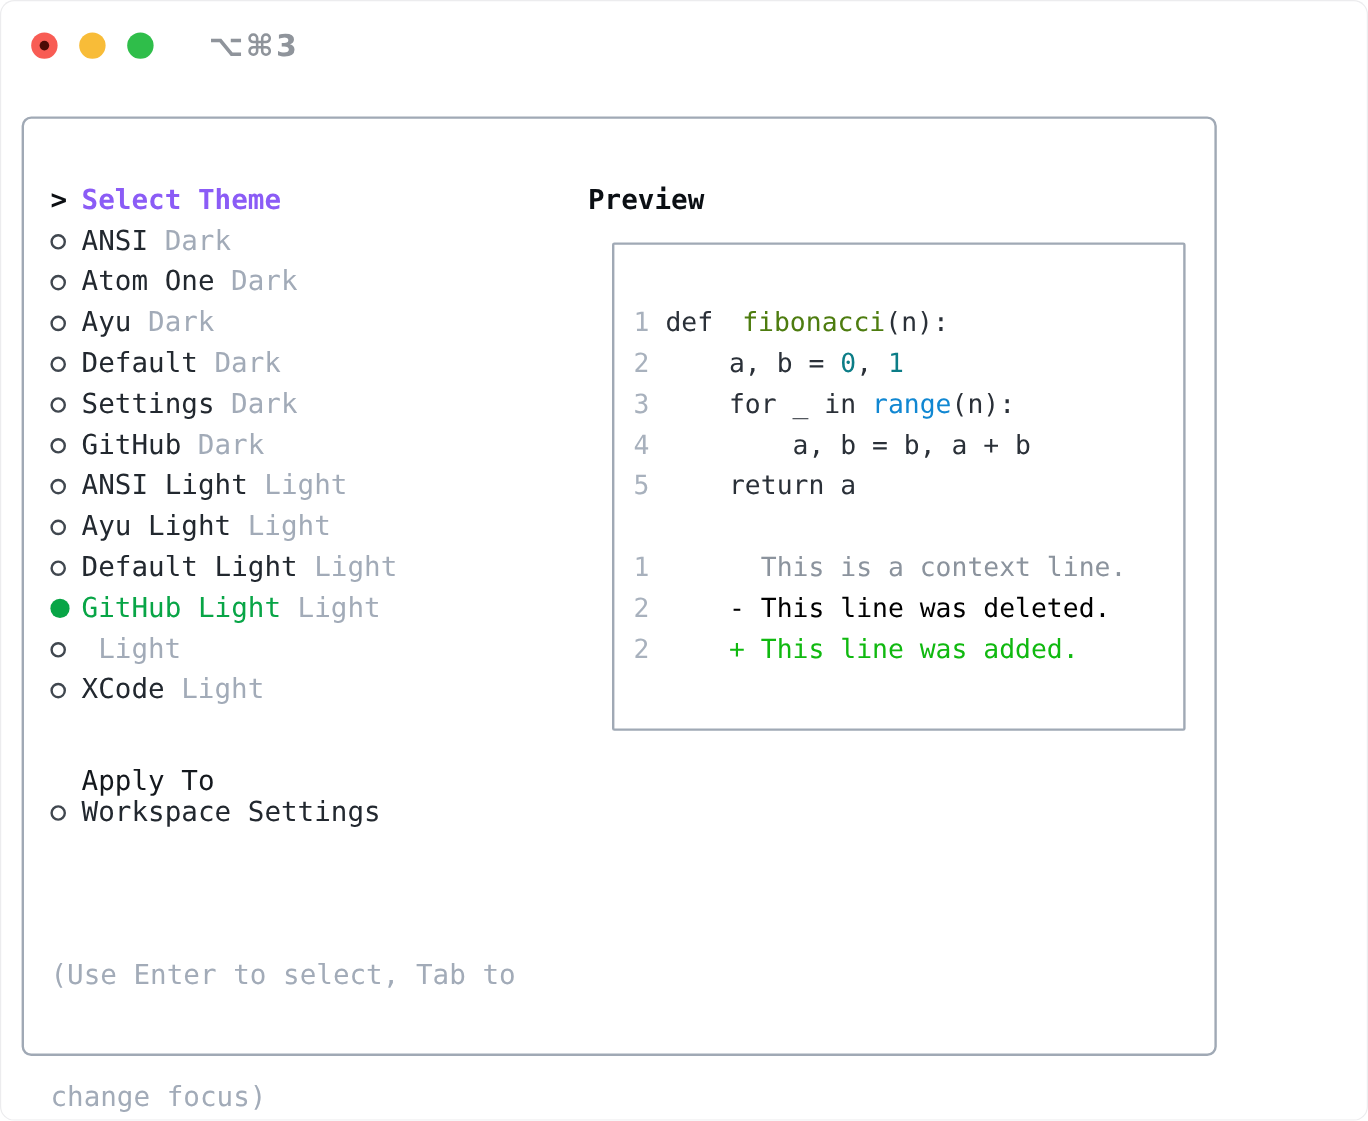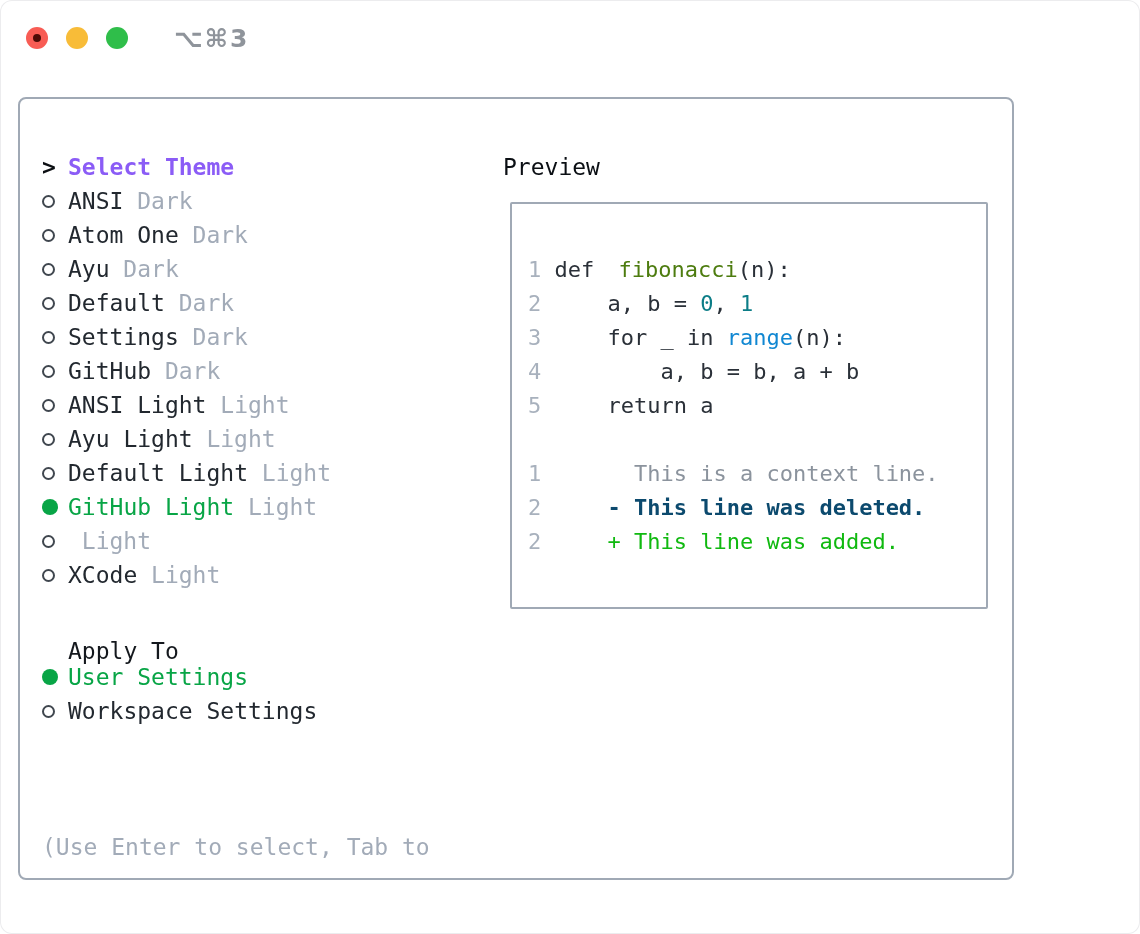--- a/index.html
+++ b/index.html
@@ -49,22 +49,22 @@
   .item-name { color: #22282f; }
   .item-suffix { color: #a2abb8; margin-left: 0.6em; }
   .radio {
     display: inline-block; width: 13px; height: 13px;
     border: 2px solid #40474f; border-radius: 50%; background: transparent;
   }
   .radio.sel { width: 16px; height: 16px; border: none; }
   .hint { color: #a2abb8; font-size: 23px; line-height: 34px; white-space: pre; }
   
   .preview-hdr {
-    position: absolute; left: 483px; top: 51px; height: 34px; line-height: 34px;
-    font-size: 23px; font-weight: normal; color: #0b0f14;
+    position: absolute; left: 470px; top: 51px; height: 34px; line-height: 34px;
+    font-size: 23px; font-weight: bold; color: #0b0f14;
   }
   .preview-box {
     position: absolute; left: 490px; top: 103px; width: 478px; height: 407px;
     border: 2px solid #a0a9b5; border-radius: 2px; background: #ffffff;
   }
   .code { position: absolute; left: 16px; top: 49px; font-size: 22px; line-height: 34px; }
   .cl { height: 34px; white-space: pre; }
   .ln { color: #a8b1bd; }
 </style>
 </head>
@@ -105,21 +105,20 @@
         </div>
 
       <div class="row"></div>
 
       <div class="row">
         <span class="marker"></span>
         <span class="hdr2">Apply To</span>
       </div>
 
       <div id="apply-list">
-          <div class="row"><span class="marker"><span class="radio sel" style="background: rgb(8, 165, 70);"></span></span><span class="item-name" style="color: rgb(8, 165, 70);">User Settings</span></div>
           <div class="row"><span class="marker"><span class="radio"></span></span><span class="item-name" style="color: rgb(34, 40, 47);">Workspace Settings</span></div>
         </div>
 
       <div class="row"></div>
 
       <div class="hint">
         <div>(Use Enter to select, Tab to</div>
         <div>change focus)</div>
       </div>
     </div>
@@ -128,19 +127,19 @@
 
     <div class="preview-box">
       <div class="code" id="preview-code">
           <div class="cl"><span class="ln">1 </span><span style="color: rgb(42, 48, 56);">def </span><span style="color: #4d7c0f; margin-left: 11px;">fibonacci</span><span style="color: rgb(42, 48, 56);">(n):</span></div>
           <div class="cl"><span class="ln">2 </span><span style="color: rgb(42, 48, 56);">    a, b = </span><span style="color: rgb(12, 125, 135);">0</span><span style="color: rgb(42, 48, 56);">, </span><span style="color: rgb(12, 125, 135);">1</span></div>
           <div class="cl"><span class="ln">3 </span><span style="color: rgb(42, 48, 56);">    for _ in </span><span style="color: rgb(16, 135, 210);">range</span><span style="color: rgb(42, 48, 56);">(n):</span></div>
           <div class="cl"><span class="ln">4 </span><span style="color: rgb(42, 48, 56);">        a, b = b, a + b</span></div>
           <div class="cl"><span class="ln">5 </span><span style="color: rgb(42, 48, 56);">    return a</span></div>
           <div class="cl"><span class="ln">  </span></div>
           <div class="cl"><span class="ln">1 </span><span style="color: rgb(139, 147, 157);">      This is a context line.</span></div>
-          <div class="cl"><span class="ln">2 </span><span style="color: #0c4a6e; font-weight: bold;">    - This line was deleted.</span></div>
+          <div class="cl"><span class="ln">2 </span><span style="color: #000000;">    - This line was deleted.</span></div>
           <div class="cl"><span class="ln">2 </span><span style="color: rgb(16, 185, 16);">    + This line was added.</span></div>
         </div>
     </div>
 
   </div>
 </div>
 
 </body></html>

